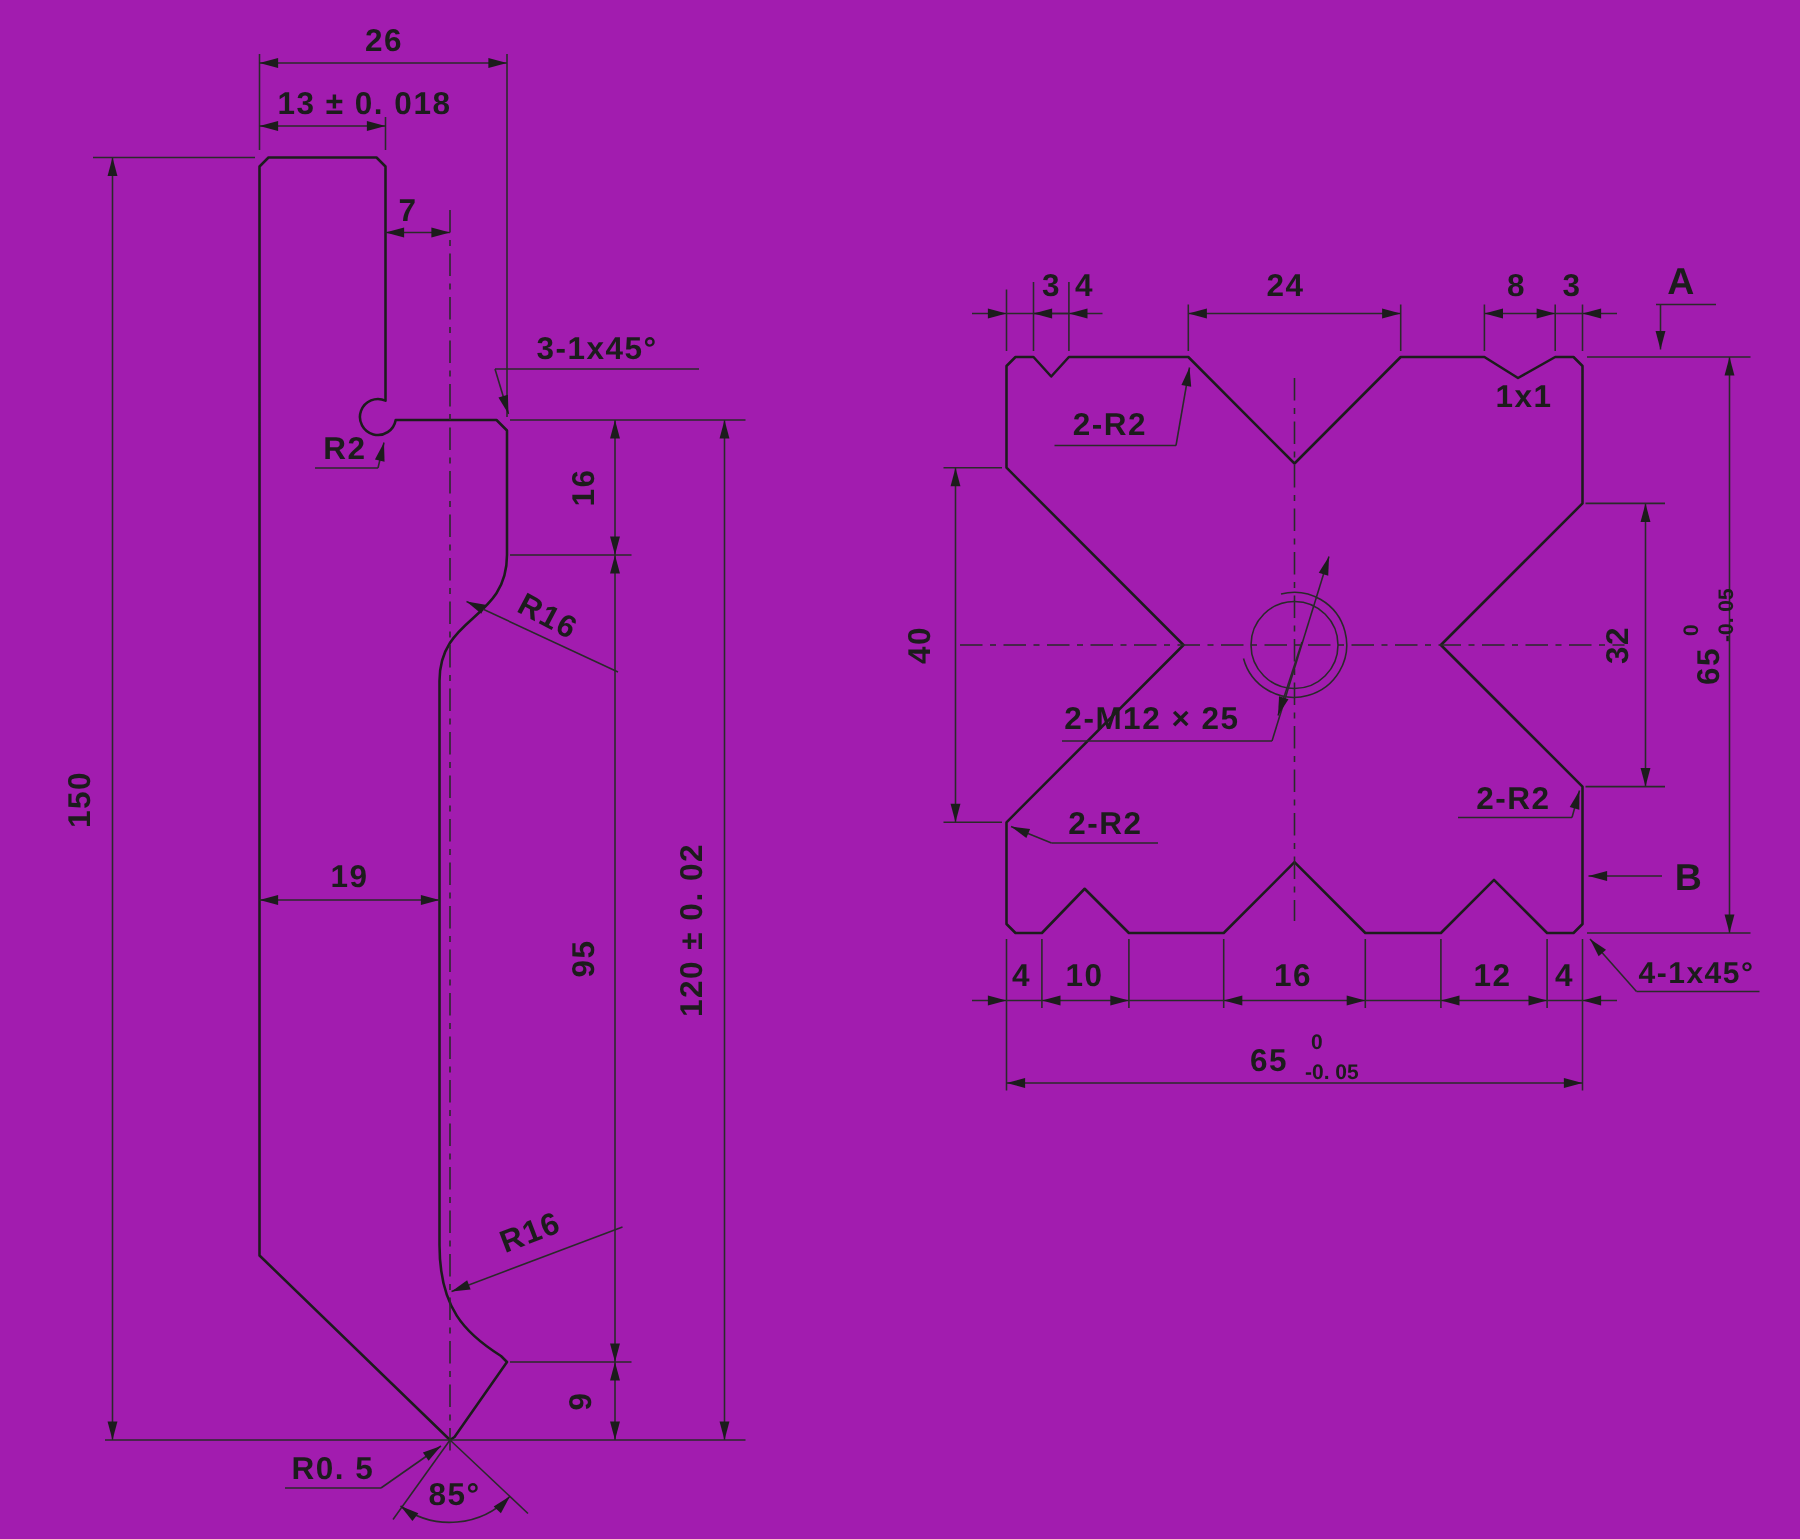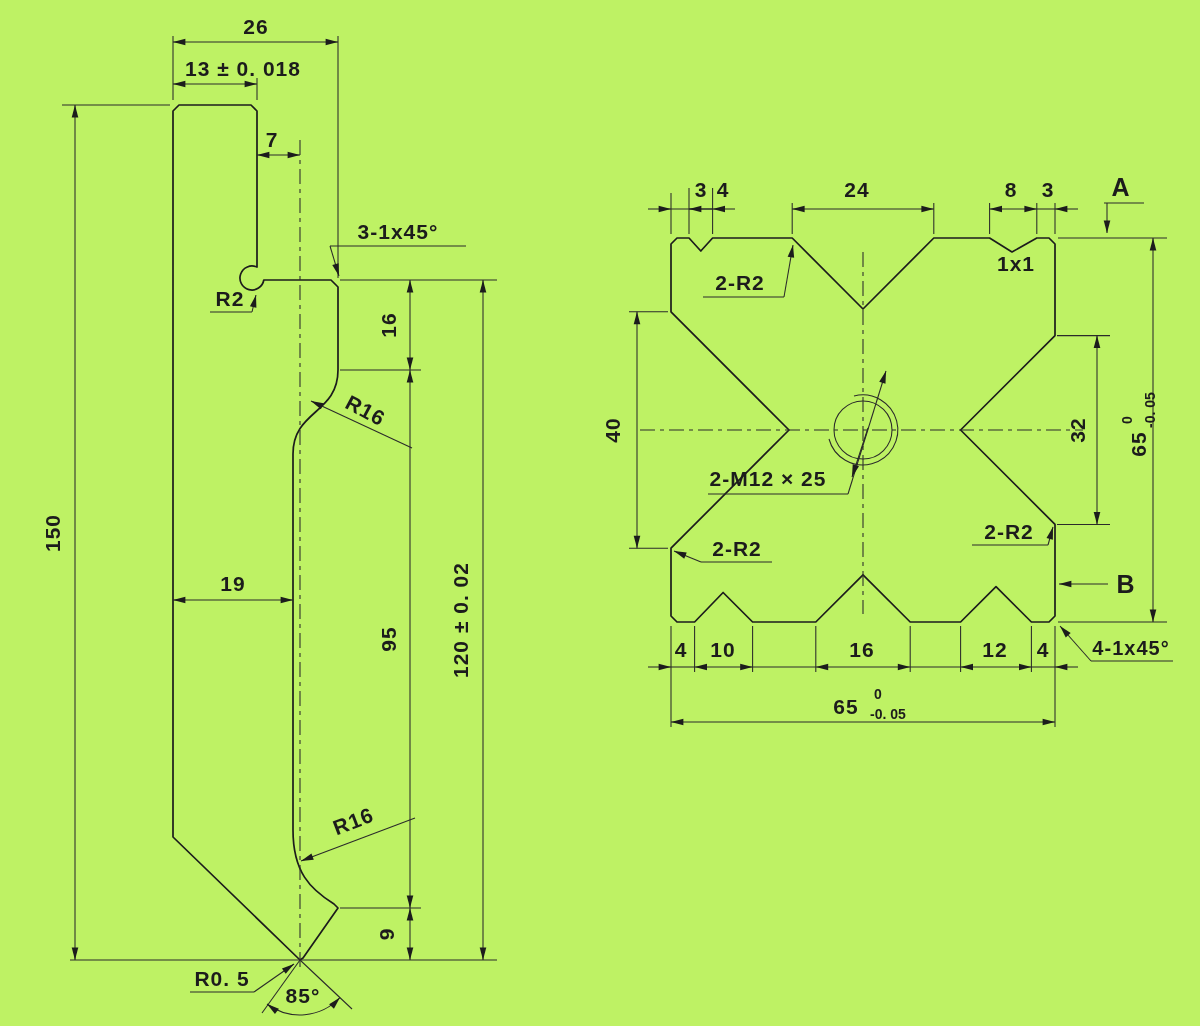--- a/index.html
+++ b/index.html
@@ -1,16 +1,16 @@
 <!DOCTYPE html>
 <html><head>
 <meta charset="utf-8">
 <style>
   html,body{margin:0;padding:0;background:#ffffff;}
-  .stage{position:relative;width:1200px;height:1026px;background:#bef264;overflow:hidden;}
+  .stage{position:relative;width:1200px;height:1026px;background:#a21caf;overflow:hidden;}
   svg{position:absolute;left:0;top:0;}
   text{font-family:"Liberation Sans","DejaVu Sans",sans-serif;font-weight:bold;fill:#1c1c1c;letter-spacing:1px;}
   .dimtxt{font-size:21px;}
   .dimtxt-sm{font-size:14px;letter-spacing:0;}
   .datum{font-size:25px;}
   .outline{fill:none;stroke:#1c1c1c;stroke-width:1.7;stroke-linejoin:round;}
   .thin{fill:none;stroke:#2a2a2a;stroke-width:1.05;}
   .cline{fill:none;stroke:#2a2a2a;stroke-width:1.05;stroke-dasharray:15 5 4 5;}
 </style>
 </head>

